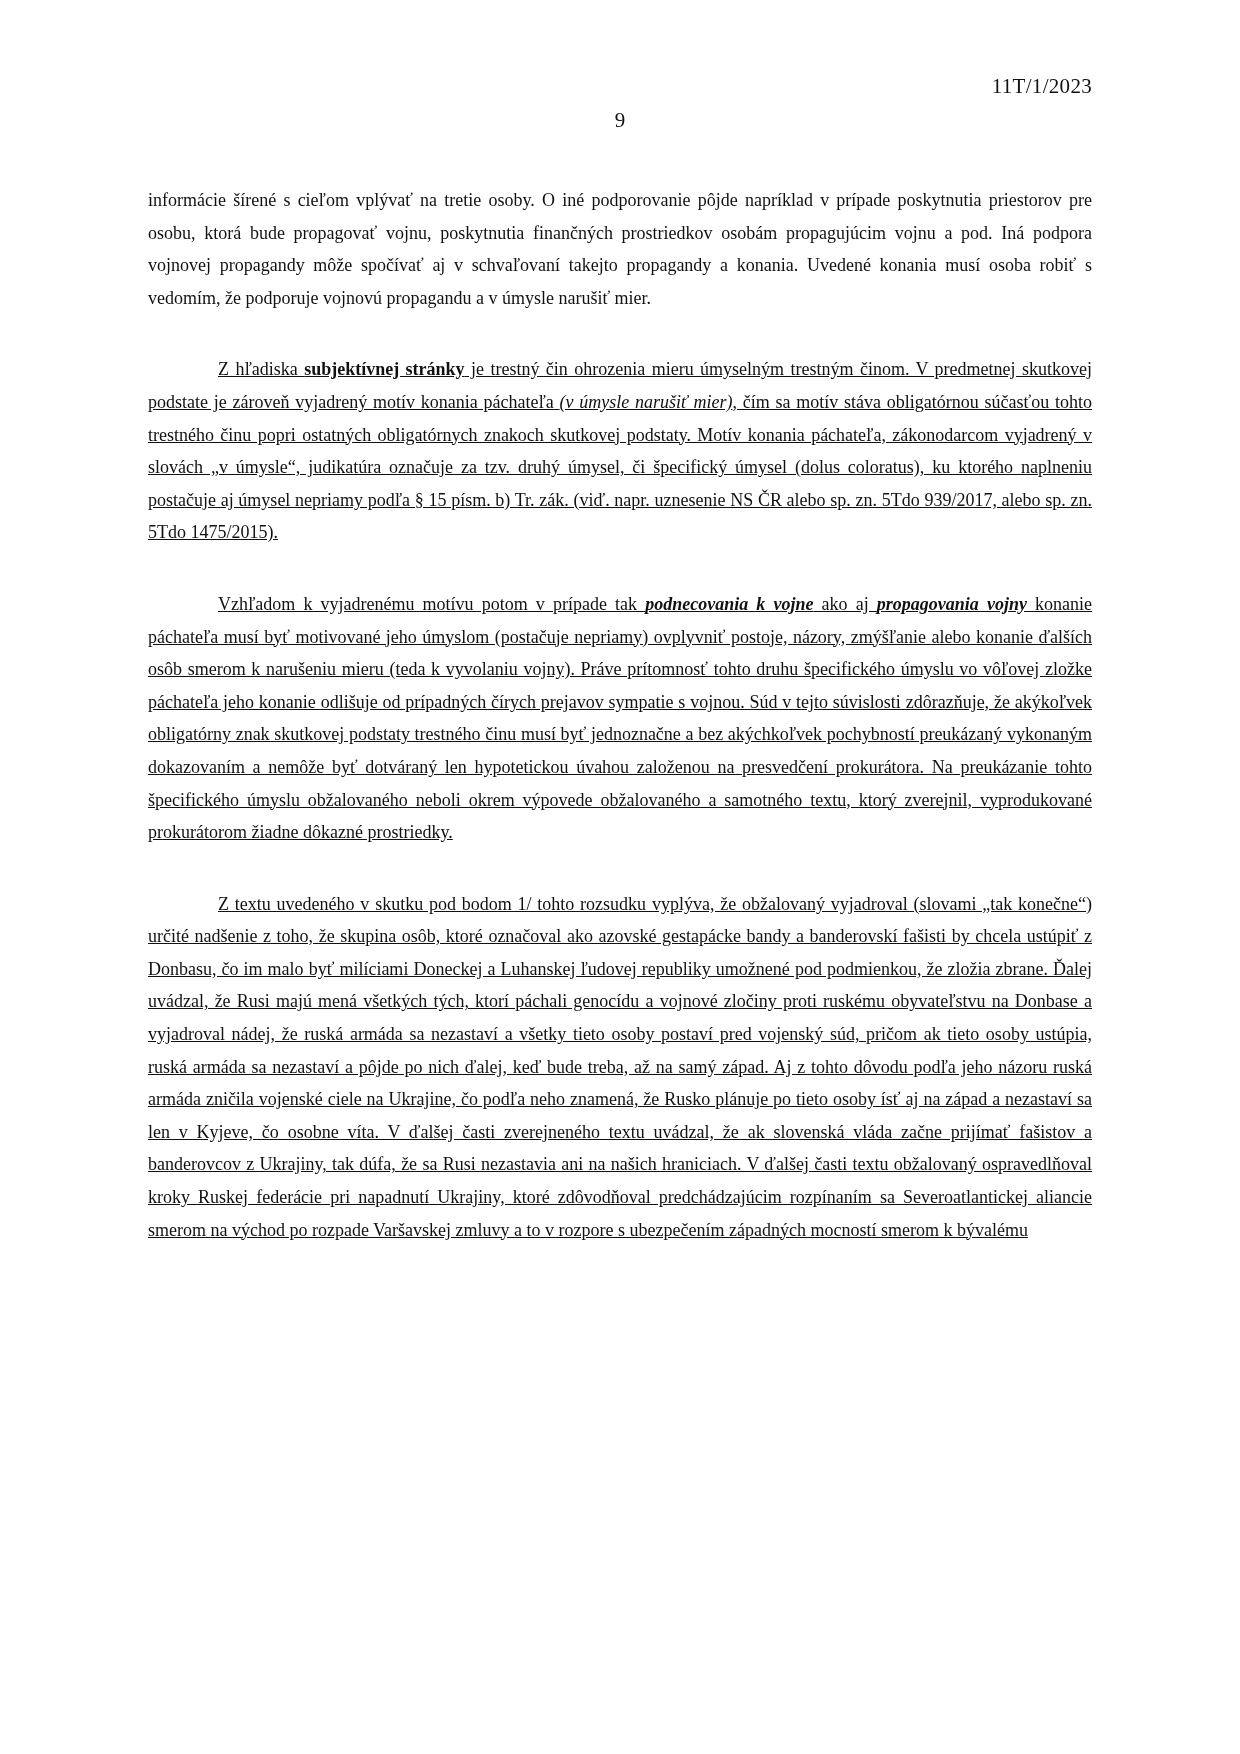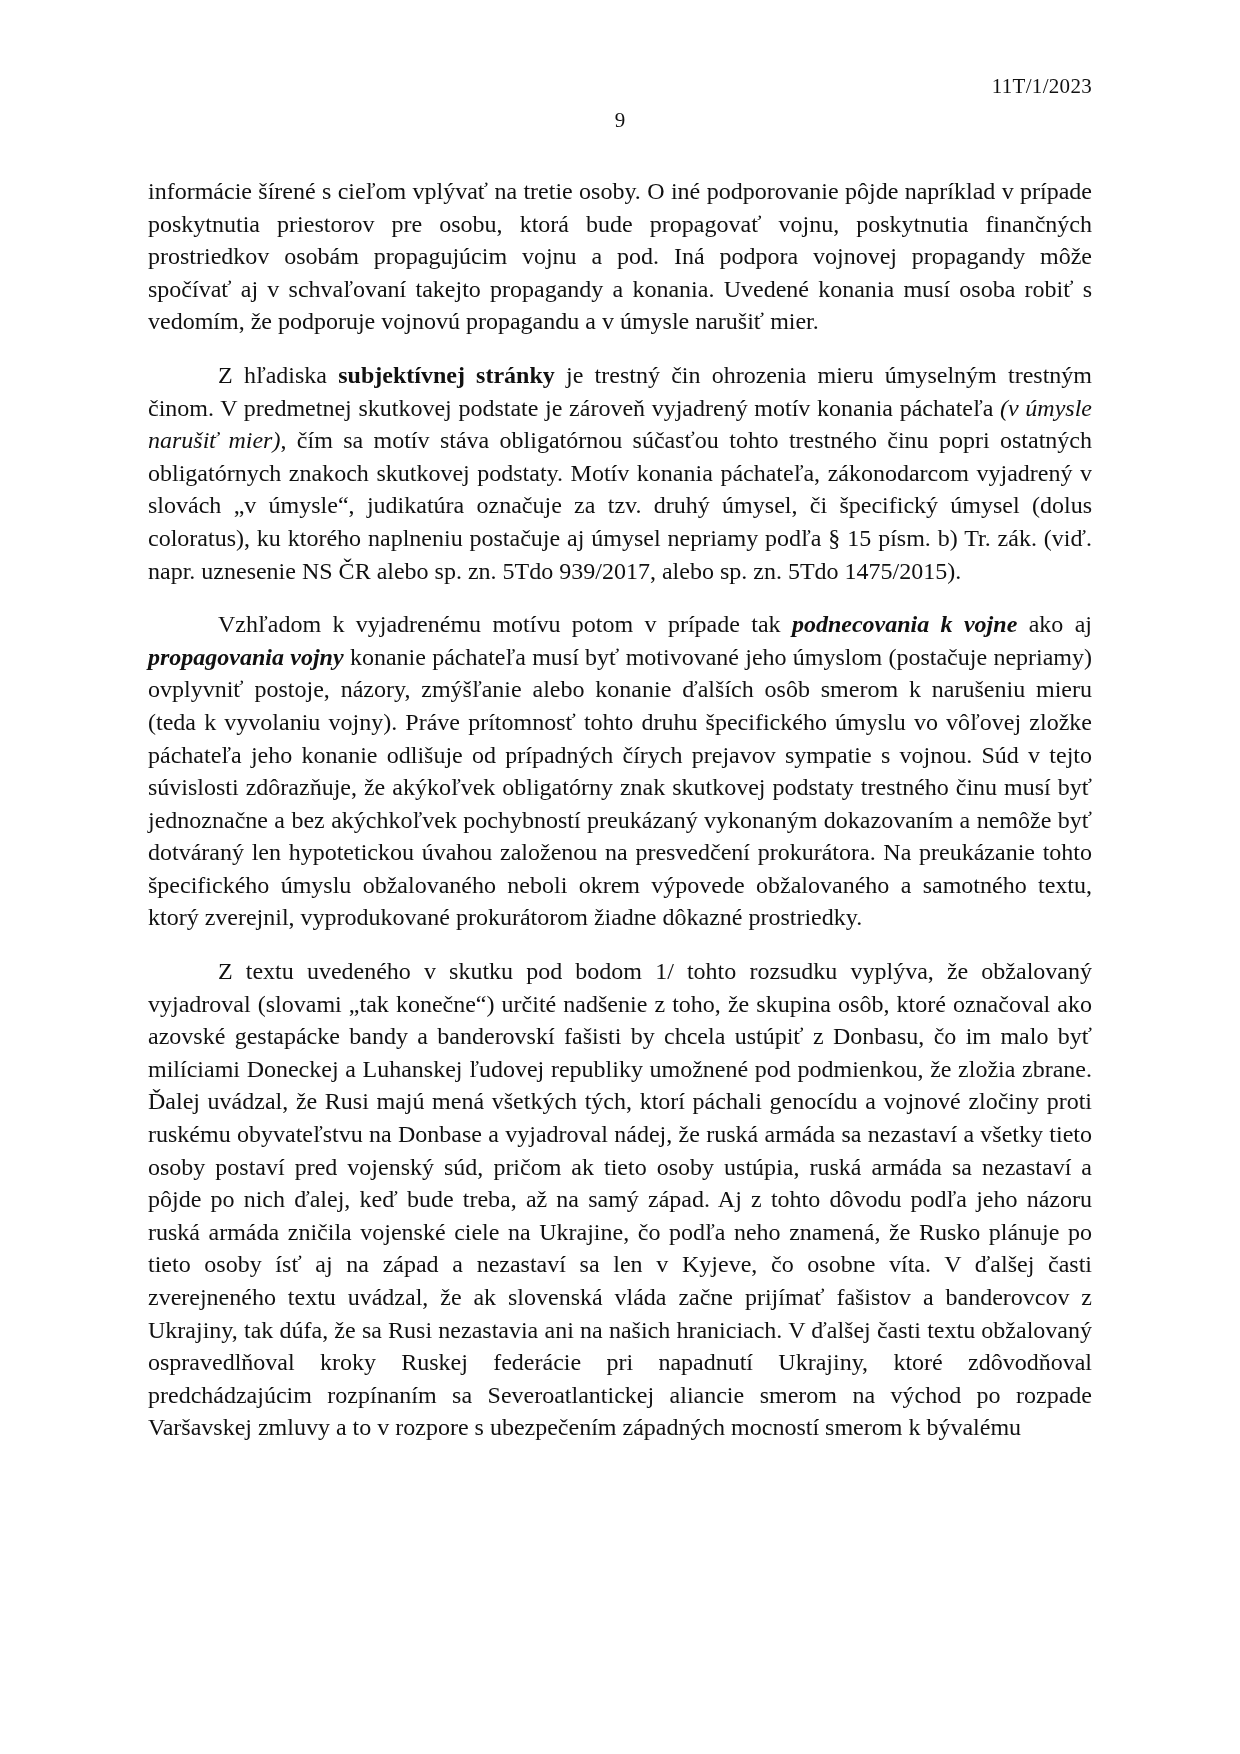--- a/index.html
+++ b/index.html
@@ -11,29 +11,29 @@
   }
   .case-number {
     position: absolute; right: 148px; top: 74px;
     font-size: 21px; letter-spacing: 0.3px;
   }
   .page-number {
     position: absolute; left: 0; right: 0; top: 108px; text-align: center;
     font-size: 21px;
   }
   .body-text {
-    position: absolute; left: 148px; top: 175px; width: 944px;
-    font-size: 24px; line-height: 32.6px;
+    position: absolute; left: 148px; top: 184px; width: 944px;
+    font-size: 18px; line-height: 32.6px;
   }
   .para {
     margin: 0; text-align: justify; text-align-last: left;
     hyphens: none;
   }
   .para.indent { text-indent: 70px; }
-  .para + .para { margin-top: 21px; }
+  .para + .para { margin-top: 39px; text-decoration: underline; }
   .b { font-weight: bold; }
   .i { font-style: italic; }
   .bi { font-weight: bold; font-style: italic; }
 </style>
 </head>
 <body>
 
 <div class="page">
   <div class="case-number">11T/1/2023</div>
   <div class="page-number">9</div>

